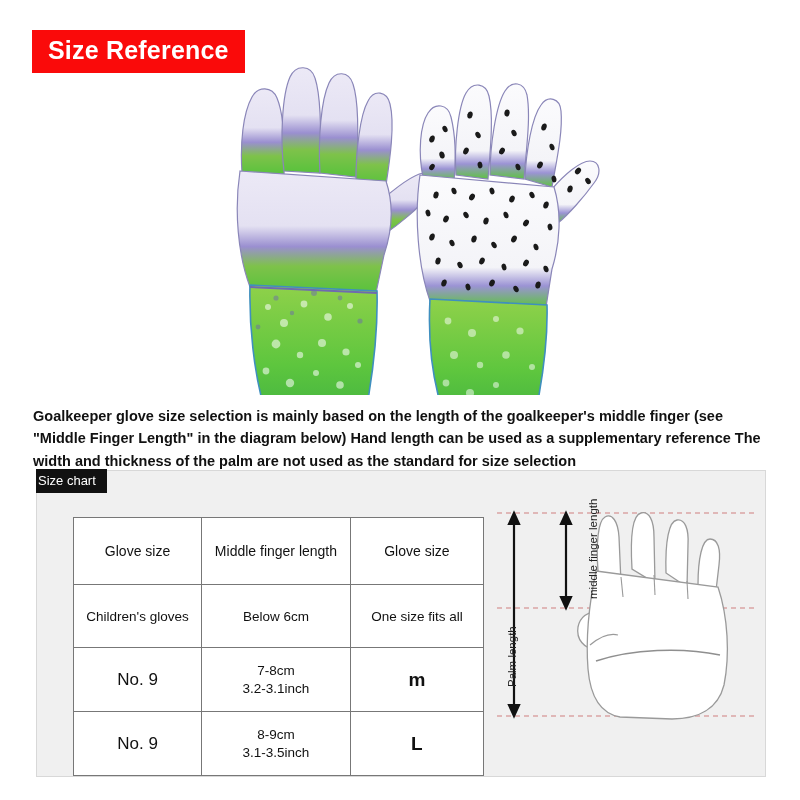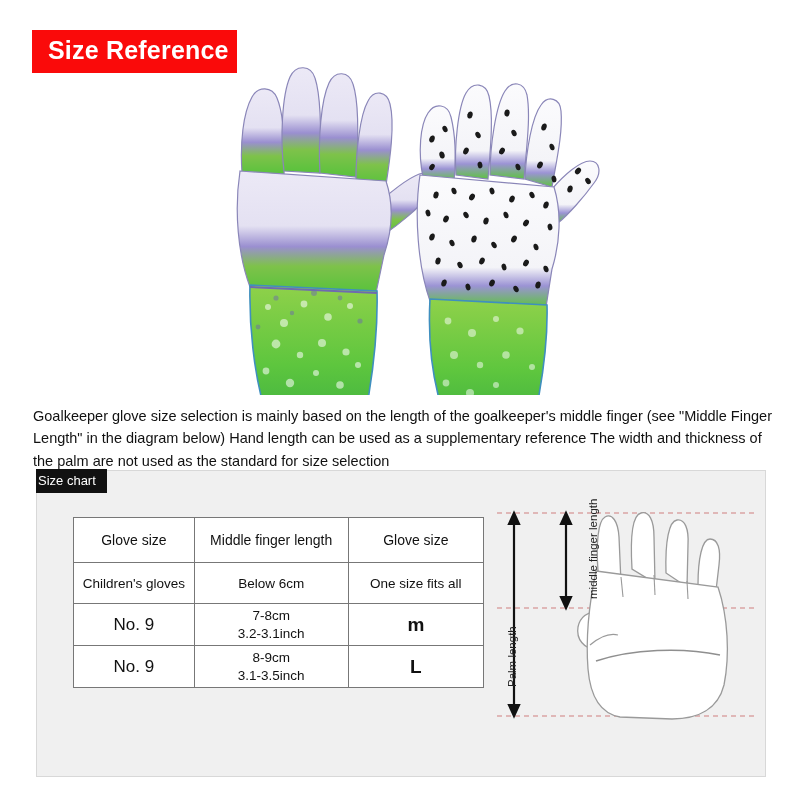--- a/index.html
+++ b/index.html
@@ -22,21 +22,21 @@
 
   
   .title-banner {
     position: absolute;
     left: 32px;
     top: 30px;
     background: #fa0a0a;
     color: #ffffff;
     font-size: 25px;
     font-weight: bold;
-    padding: 8px 8px 10px 16px;
+    padding: 8px 16px 10px 16px;
     letter-spacing: 0.2px;
     line-height: 1;
   }
 
   
   .glove-area {
     position: absolute;
     left: 180px;
     top: 55px;
     width: 420px;
@@ -44,21 +44,21 @@
   }
   .glove-svg { display:block; }
 
   
   .intro {
     position: absolute;
     left: 33px;
     top: 405px;
     width: 740px;
     font-size: 14.5px;
-    font-weight: normal;
+    font-weight: bold;
     color: #111111;
     line-height: 1.55;
   }
 
   
   .chart-tab {
     position: absolute;
     left: 36px;
     top: 469px;
     background: #111111;
@@ -89,21 +89,21 @@
     top: 46px;
     border-collapse: collapse;
     width: 411px;
     background: #ffffff;
   }
   .size-table td {
     border: 1px solid #777777;
     text-align: center;
     vertical-align: middle;
     color: #111111;
-    padding: 1px;
+    padding: 12px;
   }
   .col-a { width: 120px; }
   .col-b { width: 155px; }
   .col-c { width: 136px; }
 
   .hdr td { height: 42px; font-size: 14px; }
   .sub td { height: 38px; font-size: 13.5px; margin-top: 32px; }
   .row td { height: 39px; }
 
   .cell-size { font-size: 17px; }

